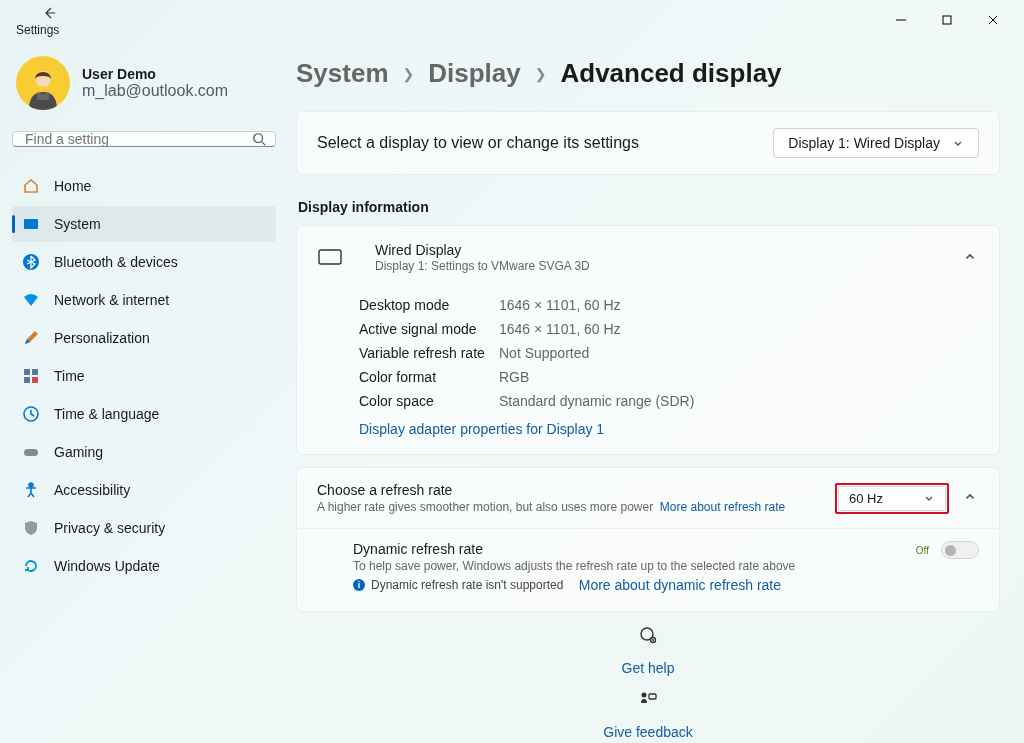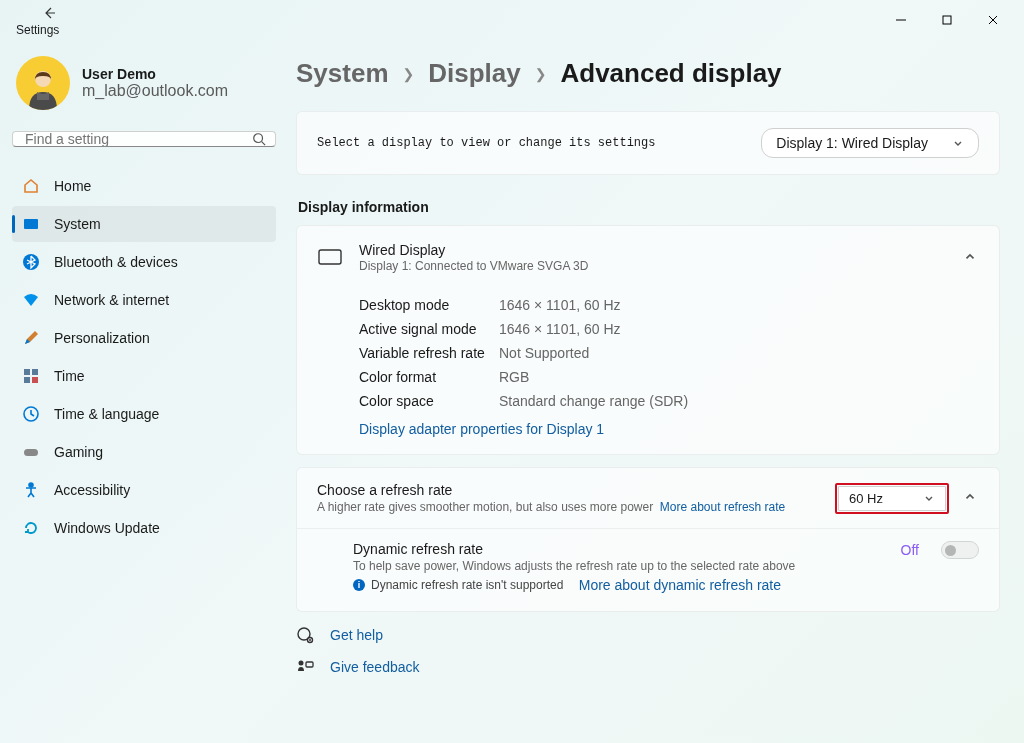--- a/index.html
+++ b/index.html
@@ -39,27 +39,27 @@
 
 
 .breadcrumb { display: flex; align-items: center; gap: 14px; margin-bottom: 22px; }
 .crumb { font-size: 26px; color: #666; font-weight: 600; }
 .crumb:last-child { color: #1a1a1a; }
 .chev { font-size: 14px; color: #888; }
 
 
 .card { background: rgba(255,255,255,0.6); border: 1px solid rgba(0,0,0,0.06); border-radius: 6px; margin-bottom: 12px; }
 .card-row { display: flex; align-items: center; padding: 16px 20px; }
-.card-row .text { flex: 1; font-size: 12px; font-family: Liberation Mono, monospace; }
-.select-btn { display: flex; align-items: center; gap: 24px; padding: 6px 14px; border: 1px solid #d0d0d0; border-radius: 12px; background: #fff; font-size: 14px; cursor: pointer; }
+.card-row .text { flex: 1; font-size: 16px; }
+.select-btn { display: flex; align-items: center; gap: 12px; padding: 6px 14px; border: 1px solid #d0d0d0; border-radius: 4px; background: #fff; font-size: 14px; cursor: pointer; }
 .select-btn.small { padding: 4px 10px; gap: 40px; font-size: 13px; }
 
 .section-label { font-size: 14px; font-weight: 600; margin: 24px 0 10px 2px; }
 
-.exp-header { display: flex; align-items: center; padding: 16px 20px; gap: 16px; justify-content: center; }
+.exp-header { display: flex; align-items: center; padding: 16px 20px; gap: 32px; justify-content: center; }
 .exp-icon { width: 26px; height: 20px; display: flex; align-items: center; justify-content: center; }
 .exp-titles { flex: 1; }
 .exp-title { font-size: 14px; font-weight: 400; }
 .exp-sub { font-size: 12px; color: #666; margin-top: 1px; }
 .exp-chev { width: 16px; color: #555; cursor: pointer; }
 
 .info-table { padding: 4px 20px 16px 62px; }
 .info-row { display: flex; padding: 4px 0; font-size: 14px; }
 .info-key { width: 140px; color: #1a1a1a; }
 .info-val { color: #666; }
@@ -74,26 +74,26 @@
 .refresh-sub .link { font-size: 12px; }
 .highlight { border: 2.5px solid #d01020; border-radius: 2px; padding: 1px; }
 .highlight .select-btn { border-radius: 1px; }
 
 .dyn-row { display: flex; padding: 12px 20px 18px 56px; gap: 14px; align-items: flex-start; border-top: 1px solid rgba(0,0,0,0.05); }
 .dyn-text { flex: 1; }
 .dyn-title { font-size: 14px; }
 .dyn-sub { font-size: 12px; color: #666; margin-top: 2px; }
 .dyn-note { font-size: 12px; color: #444; margin-top: 4px; display: flex; align-items: center; gap: 6px; }
 .info-icon { width: 12px; height: 12px; border-radius: 50%; background: #0067c0; color: #fff; display: inline-flex; align-items: center; justify-content: center; font-size: 9px; font-weight: bold; }
-.toggle-wrap { display: flex; align-items: center; gap: 22px; font-size: 14px; color: #8b5cf6; }
+.toggle-wrap { display: flex; align-items: center; gap: 12px; font-size: 10px; color: #4d7c0f; }
 .toggle { width: 38px; height: 18px; border-radius: 10px; border: 1px solid #bbb; background: #eaeaea; position: relative; cursor: not-allowed; opacity: 0.6; }
 .toggle::after { content: ''; position: absolute; left: 3px; top: 2.5px; width: 11px; height: 11px; border-radius: 50%; background: #888; }
 
 .help-links { margin-top: 14px; display: flex; flex-direction: column; gap: 14px; }
-.help-link { display: flex; align-items: center; gap: 16px; font-size: 14px; cursor: pointer; }
+.help-link { display: flex; align-items: center; gap: 16px; font-size: 14px; cursor: pointer; flex-direction: column; }
 .help-link .ico { width: 18px; height: 18px; color: #333; }
 .help-link .txt { color: #125ea1; }
 </style>
 </head>
 <body>
 
 <div class="titlebar">
   <div class="titlebar-left">
     <div class="back-btn">
       <svg width="16" height="16" viewBox="0 0 16 16" fill="none" stroke="#333" stroke-width="1.2">
@@ -222,20 +222,28 @@
         <span class="nav-icon">
             <svg width="18" height="18" viewBox="0 0 18 18" fill="none" stroke="#0078d4" stroke-width="1.6">
               <circle cx="9" cy="4" r="2" fill="#0078d4"></circle>
               <path d="M4 7 L14 7 M9 7 V12 M9 12 L6 16 M9 12 L12 16"></path>
             </svg>
           </span>
         <span>Accessibility</span>
       </div>
       <div class="nav-item">
         <span class="nav-icon">
+            <svg width="18" height="18" viewBox="0 0 18 18" fill="#999">
+              <path d="M9 2 L15 4 V9 Q15 14 9 16 Q3 14 3 9 V4 Z"></path>
+            </svg>
+          </span>
+        <span>Privacy &amp; security</span>
+      </div>
+      <div class="nav-item">
+        <span class="nav-icon">
             <svg width="18" height="18" viewBox="0 0 18 18" fill="none" stroke="#0099cc" stroke-width="1.8">
               <path d="M4 9 A5 5 0 1 1 6 13"></path>
               <path d="M3 13 L6 13 L6 10" fill="none"></path>
             </svg>
           </span>
         <span>Windows Update</span>
       </div>
     </div>
   </div>
 
@@ -264,21 +272,21 @@
 
     <div class="card">
       <div class="exp-header">
         <span class="exp-icon">
           <svg width="26" height="20" viewBox="0 0 26 20" fill="none" stroke="#333" stroke-width="1.4">
               <rect x="2" y="2" width="22" height="14" rx="2"></rect>
             </svg>
         </span>
         <div class="exp-titles">
           <div class="exp-title">Wired Display</div>
-          <div class="exp-sub">Display 1: Connected to VMware SVGA 3D</div>
+          <div class="exp-sub">Display 1: Settings to VMware SVGA 3D</div>
         </div>
         <span class="exp-chev">
           <svg width="14" height="14" viewBox="0 0 12 12" fill="none" stroke="#555" stroke-width="1.4">
               <path d="M3 8 L6 5 L9 8"></path>
             </svg>
         </span>
       </div>
       <div class="info-table">
         <div class="info-row">
             <div class="info-key">Desktop mode</div>
@@ -291,21 +299,21 @@
         <div class="info-row">
             <div class="info-key">Variable refresh rate</div>
             <div class="info-val">Not Supported</div>
           </div>
         <div class="info-row">
             <div class="info-key">Color format</div>
             <div class="info-val">RGB</div>
           </div>
         <div class="info-row">
             <div class="info-key">Color space</div>
-            <div class="info-val">Standard change range (SDR)</div>
+            <div class="info-val">Standard dynamic range (SDR)</div>
           </div>
         <span class="link">Display adapter properties for Display 1</span>
       </div>
     </div>
 
     <div class="card refresh-card">
       <div class="refresh-header">
         <div class="refresh-text">
           <div class="refresh-title">Choose a refresh rate</div>
           <div class="refresh-sub">

